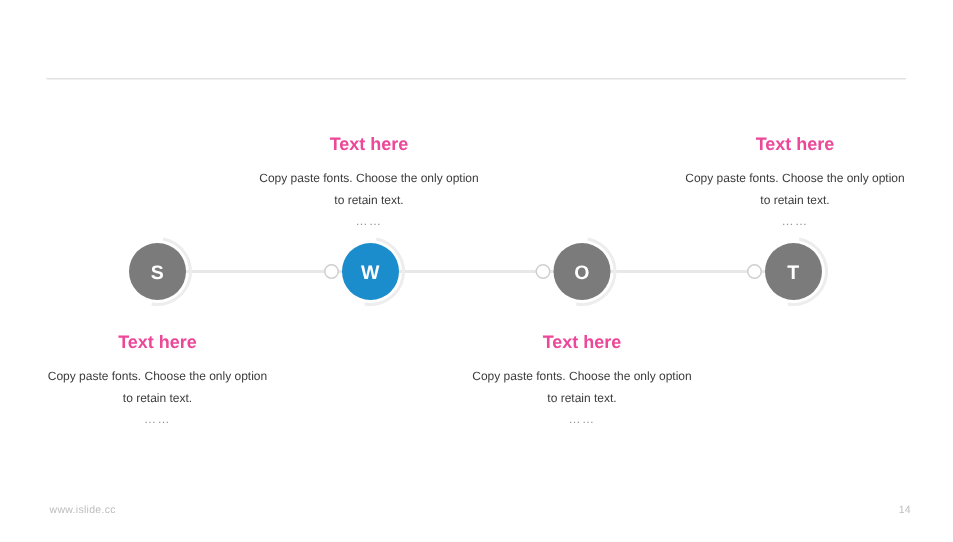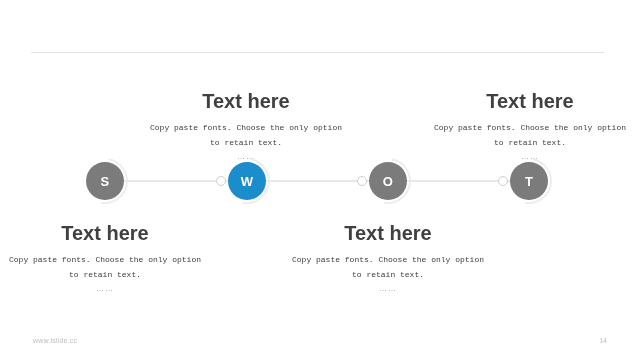--- a/index.html
+++ b/index.html
@@ -96,32 +96,31 @@
   .dot-2 { left: 357px; }
   .dot-3 { left: 498px; }
 
   
   .block {
     position: absolute;
     width: 200px;
     text-align: center;
   }
   .block .title {
-    font-size: 20px;
+    font-size: 12px;
     font-weight: bold;
-    color: #404040;
+    color: #ec4899;
     margin: 0 0 9px 0;
     line-height: 1.1;
   }
   .block .body {
     font-size: 8px;
     color: #3c3c3c;
     line-height: 1.85;
     margin: 0;
-    font-family: Liberation Mono, monospace;
   }
   .block .dots {
     font-size: 8px;
     color: #909090;
     letter-spacing: 1px;
     margin-top: 1px;
   }
 
   .block-top-1 { left: 146px; top: 90px; }
   .block-top-2 { left: 430px; top: 90px; }

